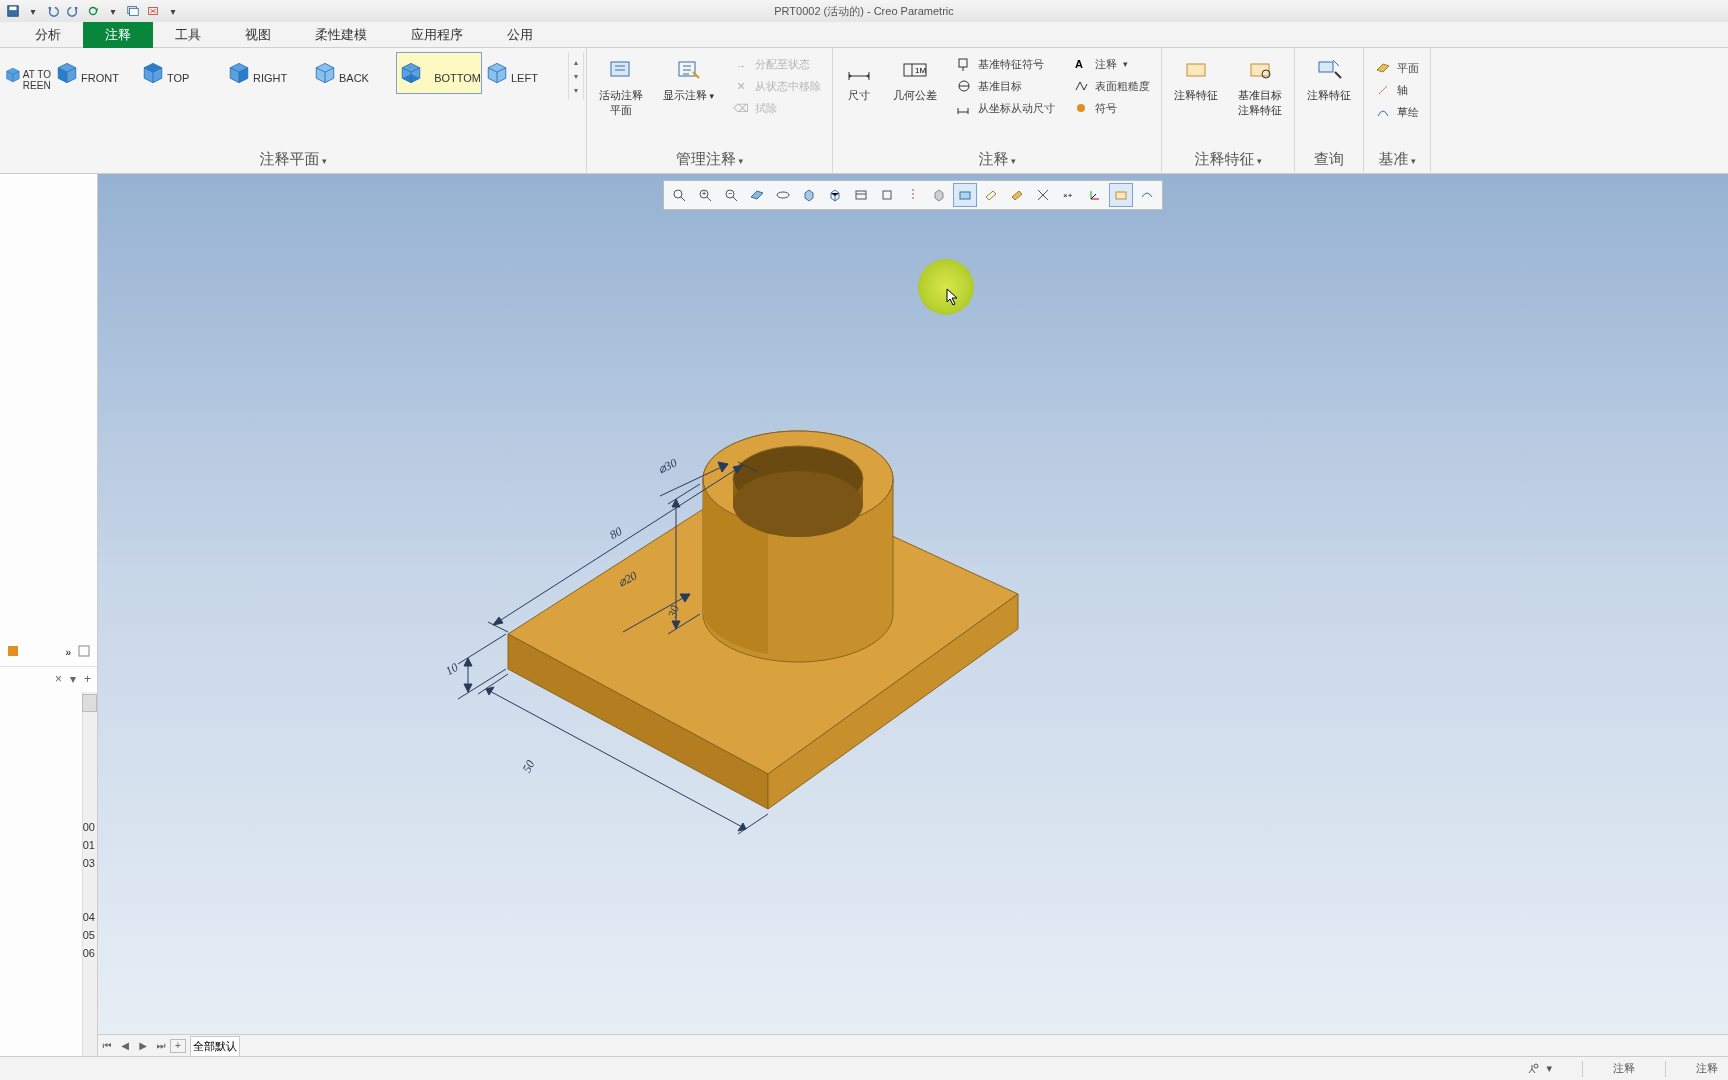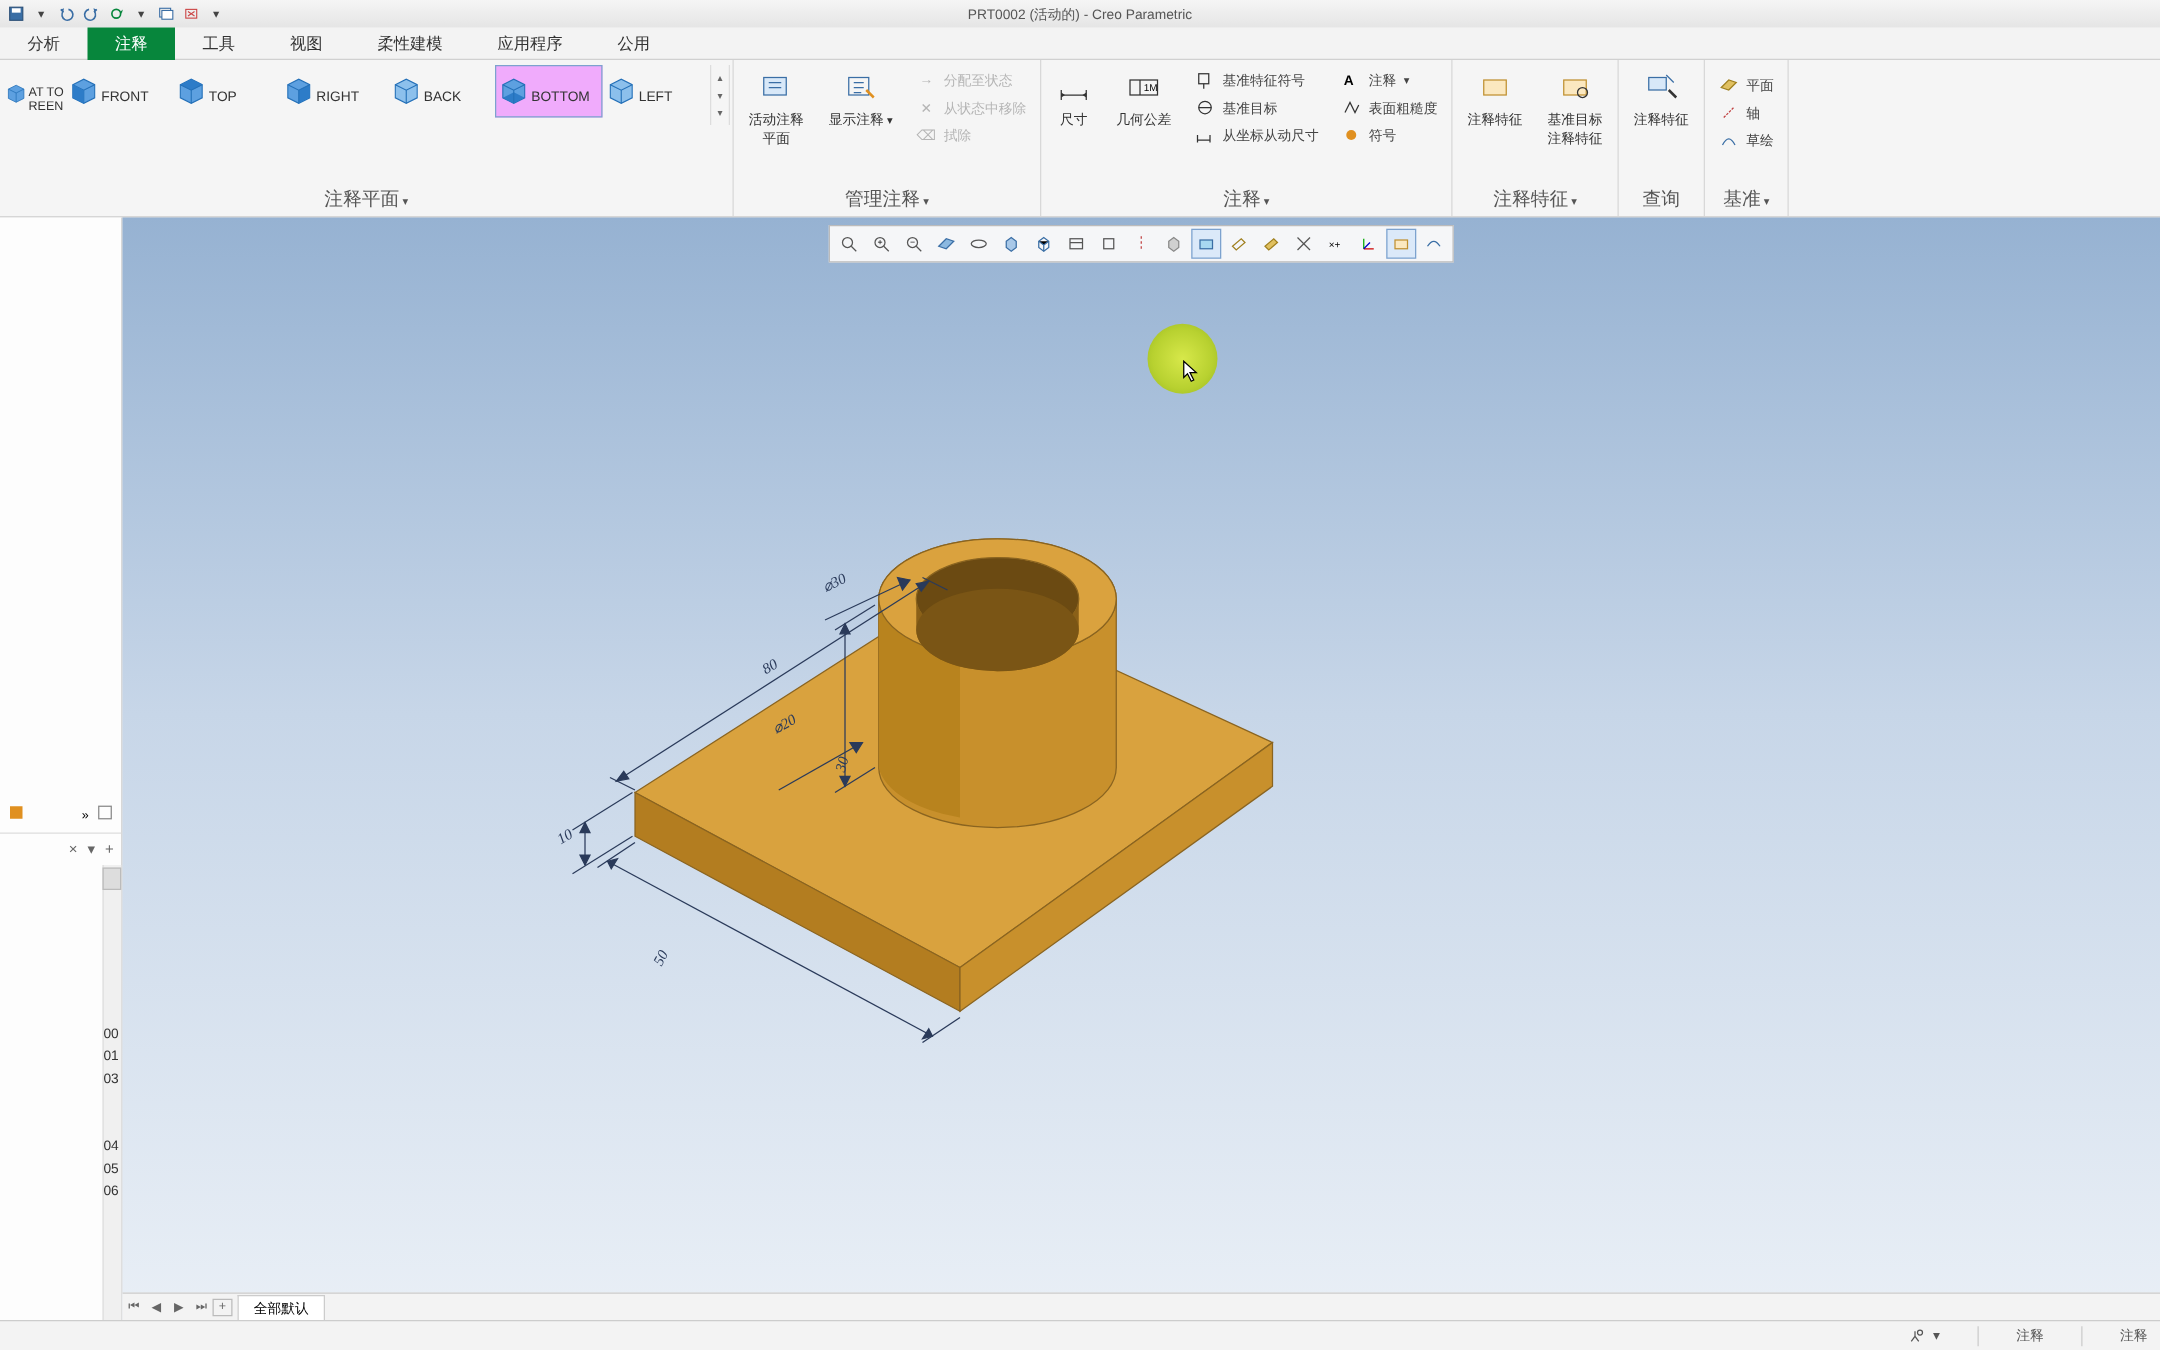--- a/index.html
+++ b/index.html
@@ -6,33 +6,33 @@
 body { background: #e8e8e8; width: 1728px; height: 1080px; overflow: hidden; position: relative; }
 
 
 .title-bar { height: 22px; background: linear-gradient(#f5f5f5,#e5e5e5); display: flex; align-items: center; font-size: 11px; color: #555; }
 .qa-toolbar { display: flex; align-items: center; gap: 2px; padding-left: 4px; }
 .qa-btn { width: 18px; height: 16px; display: inline-flex; align-items: center; justify-content: center; cursor: pointer; color:#444; font-size:10px;}
 .qa-btn svg { width: 14px; height: 14px; }
 .title-text { position:absolute; left:50%; transform:translateX(-50%); }
 
 
-.ribbon-tabs { height: 26px; background: #f3f3f3; display: flex; align-items: flex-start; border-bottom: 1px solid #d0d0d0; }
+.ribbon-tabs { height: 26px; background: #f3f3f3; display: flex; align-items: flex-start; border-bottom: 1px solid #d0d0d0; padding-left: 13px; }
 .ribbon-tab { padding: 4px 22px; font-size: 13px; color: #333; cursor: pointer; display:flex; align-items:center;}
 .ribbon-tab.active { background: #07863c; color: #fff; }
 
 
 .ribbon-body { height: 126px; background: #f5f5f5; border-bottom:1px solid #ccc; display:flex; }
 .ribbon-group { border-right:1px solid #d8d8d8; display:flex; flex-direction:column; justify-content:space-between; padding:4px 2px 0 2px;}
 .ribbon-group-content { display:flex; align-items:flex-start; flex:1; }
 .ribbon-group-label { text-align:center; font-size:15px; color:#555; padding:3px 0 4px 0; }
 .ribbon-group-label .dd::after{content:" ▾"; font-size:9px;}
 
 .view-btn { display:flex; align-items:center; width:86px; padding:6px 0; cursor:pointer; border:1px solid transparent;}
-.view-btn.selected { border:1px solid #7da2ce; background:#f0abfc;}
+.view-btn.selected { border:1px solid #7da2ce; background:#fef9c3;justify-content:space-between;}
 .cube-icon { width:28px; height:28px; }
 .view-btn-label { font-size:11px; color:#333; margin-top:10px;}
 
 .small-stack { display:flex; flex-direction:column; gap:2px; padding:2px 6px;}
 .small-btn { display:flex; align-items:center; gap:6px; font-size:11px; color:#444; padding:2px 3px; cursor:pointer; white-space:nowrap;}
 .small-btn.disabled { color:#b5b5b5; cursor:default;}
 .small-btn .icn { width:16px; height:16px; display:inline-flex; align-items:center; justify-content:center;}
 .med-btn { display:flex; flex-direction:column; align-items:center; padding:4px 10px; font-size:11px; color:#333; cursor:pointer;}
 .med-btn .icn { width:28px; height:28px; margin-bottom:4px;}
 .med-btn .dd-ar::after{content:" ▾"; font-size:9px;}
@@ -56,21 +56,21 @@
 .vt-btn.active{border:1px solid #7da2ce; background:#dbe9f9;}
 
 
 .model-wrap { position:absolute; left:330px; top:130px; width:650px; height:560px; }
 .cursor-highlight { position:absolute; left:820px; top:85px; width:56px; height:56px; border-radius:50%; background:radial-gradient(circle,#d7e84a 0%, #b8d130 60%, #96b520 100%);}
 .cursor-arrow svg{position:absolute; left:848px; top:114px; width:14px; height:18px;}
 
 
 .view-tabs{ position:absolute; left:98px; bottom:24px; height:22px; right:0; background:#f3f3f3; border-top:1px solid #ccc; display:flex; align-items:center; font-size:11px;}
 .view-tabs .nav-btn{width:18px; text-align:center; cursor:pointer; color:#666; font-size:10px;}
-.view-tabs .tab{padding:2px 12px; border:1px solid #ccc; background:#fff; margin-left:4px; border-bottom:none;}
+.view-tabs .tab{padding:2px 2px; border:1px solid #ccc; background:#fff; margin-left:4px; border-bottom:none;}
 
 
 .status-bar{position:absolute; left:0; right:0; bottom:0; height:24px; background:#f3f3f3; border-top:1px solid #ccc; display:flex; align-items:center; justify-content:flex-end; font-size:11px; color:#555; padding:0 10px; gap:30px;}
 .status-item{display:flex; align-items:center; gap:6px;}
 .status-sep{width:1px; height:16px; background:#ccc;}
 
 .dim-label { position:absolute; font-size:12px; font-style:italic; color:#2a3a5a; font-family:"Times New Roman",serif; font-weight:500;}
 </style>
 </head>
 <body>

